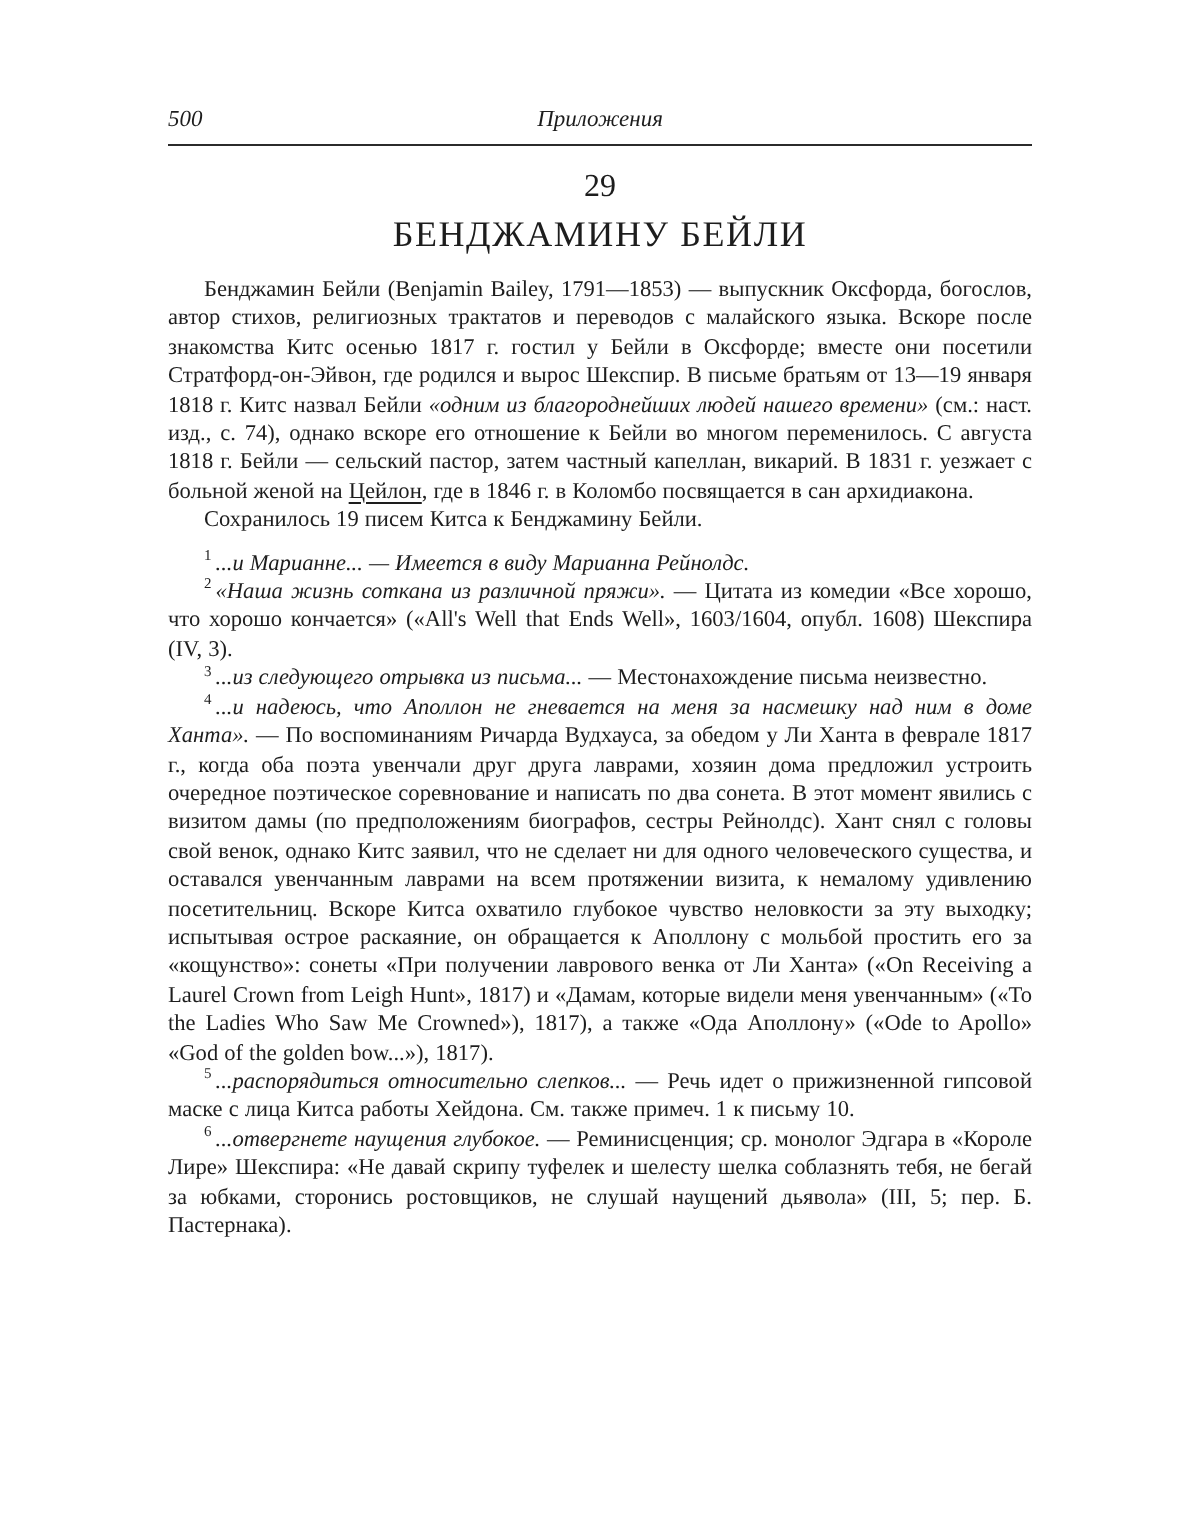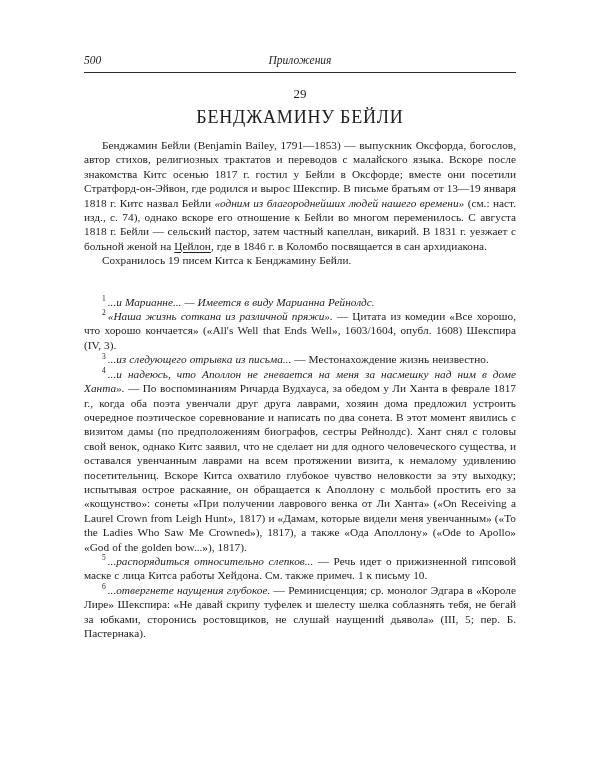--- a/index.html
+++ b/index.html
@@ -33,21 +33,21 @@
   .running-head .folio { text-align: left; }
   .running-head .running-title { text-align: center; font-style: italic; }
   .running-head .spacer { text-align: right; }
   .rule {
     border: 0;
     border-top: 1.5px solid #2b2b2b;
     margin: 0 0 14px 0;
   }
   .section-number {
     text-align: center;
-    font-size: 13px;
+    font-size: 16px;
     line-height: 14px;
     margin: 6px 0 9px 0;
   }
   .section-title {
     text-align: center;
     font-size: 18px;
     font-weight: normal;
     letter-spacing: 0.8px;
     line-height: 15px;
     margin: 0 0 13px 0;
@@ -57,21 +57,21 @@
   }
   .para {
     margin: 0;
     text-align: justify;
     text-indent: 18px;
     font-size: 11.3px;
     line-height: 14.4px;
     word-spacing: 0.2px;
   }
   .para.notes-start {
-    margin-top: 27px;
+    margin-top: 7px;
   }
   .para sup {
     font-size: 7.5px;
     line-height: 0;
     vertical-align: super;
     margin-right: 2px;
   }
   .it { font-style: italic; }
   .ul { text-decoration: underline; text-underline-offset: 2px; margin-top: 22px; }
 </style>
@@ -90,19 +90,19 @@
 
   <div class="section-number">29</div>
 
   <h1 class="section-title">БЕНДЖАМИНУ БЕЙЛИ</h1>
 
   <main class="text-block" id="paragraphs">
       <p class="para"><span>Бенджамин Бейли (Benjamin Bailey, 1791—1853) — выпускник Оксфорда, богослов, автор стихов, религиозных трактатов и переводов с малайского языка. Вскоре после знакомства Китс осенью 1817 г. гостил у Бейли в Оксфорде; вместе они посетили Стратфорд-он-Эйвон, где родился и вырос Шекспир. В письме братьям от 13—19 января 1818 г. Китс назвал Бейли </span><span class="it">«одним из благороднейших людей нашего времени»</span><span> (см.: наст. изд., с. 74), однако вскоре его отношение к Бейли во многом переменилось. С августа 1818 г. Бейли — сельский пастор, затем частный капеллан, викарий. В 1831 г. уезжает с больной женой на </span><span class="ul">Цейлон</span><span>, где в 1846 г. в Коломбо посвящается в сан архидиакона.</span></p>
       <p class="para"><span>Сохранилось 19 писем Китса к Бенджамину Бейли.</span></p>
       <p class="para notes-start"><sup>1</sup><span class="it">...и Марианне...</span><span class="it"> — Имеется в виду Марианна Рейнолдс.</span></p>
       <p class="para"><sup>2</sup><span class="it">«Наша жизнь соткана из различной пряжи».</span><span> — Цитата из комедии «Все хорошо, что хорошо кончается» («All's Well that Ends Well», 1603/1604, опубл. 1608) Шекспира (IV, 3).</span></p>
-      <p class="para"><sup>3</sup><span class="it">...из следующего отрывка из письма...</span><span> — Местонахождение жизнь неизвестно.</span></p>
+      <p class="para"><sup>3</sup><span class="it">...из следующего отрывка из письма...</span><span> — Местонахождение письма неизвестно.</span></p>
       <p class="para"><sup>4</sup><span class="it">...и надеюсь, что Аполлон не гневается на меня за насмешку над ним в доме Ханта».</span><span> — По воспоминаниям Ричарда Вудхауса, за обедом у Ли Ханта в феврале 1817 г., когда оба поэта увенчали друг друга лаврами, хозяин дома предложил устроить очередное поэтическое соревнование и написать по два сонета. В этот момент явились с визитом дамы (по предположениям биографов, сестры Рейнолдс). Хант снял с головы свой венок, однако Китс заявил, что не сделает ни для одного человеческого существа, и оставался увенчанным лаврами на всем протяжении визита, к немалому удивлению посетительниц. Вскоре Китса охватило глубокое чувство неловкости за эту выходку; испытывая острое раскаяние, он обращается к Аполлону с мольбой простить его за «кощунство»: сонеты «При получении лаврового венка от Ли Ханта» («On Receiving a Laurel Crown from Leigh Hunt», 1817) и «Дамам, которые видели меня увенчанным» («To the Ladies Who Saw Me Crowned»), 1817), а также «Ода Аполлону» («Ode to Apollo» «God of the golden bow...»), 1817).</span></p>
       <p class="para"><sup>5</sup><span class="it">...распорядиться относительно слепков...</span><span> — Речь идет о прижизненной гипсовой маске с лица Китса работы Хейдона. См. также примеч. 1 к письму 10.</span></p>
       <p class="para"><sup>6</sup><span class="it">...отвергнете наущения глубокое.</span><span> — Реминисценция; ср. монолог Эдгара в «Короле Лире» Шекспира: «Не давай скрипу туфелек и шелесту шелка соблазнять тебя, не бегай за юбками, сторонись ростовщиков, не слушай наущений дьявола» (III, 5; пер. Б. Пастернака).</span></p>
     </main>
 
 </div>
 
 </body></html>

